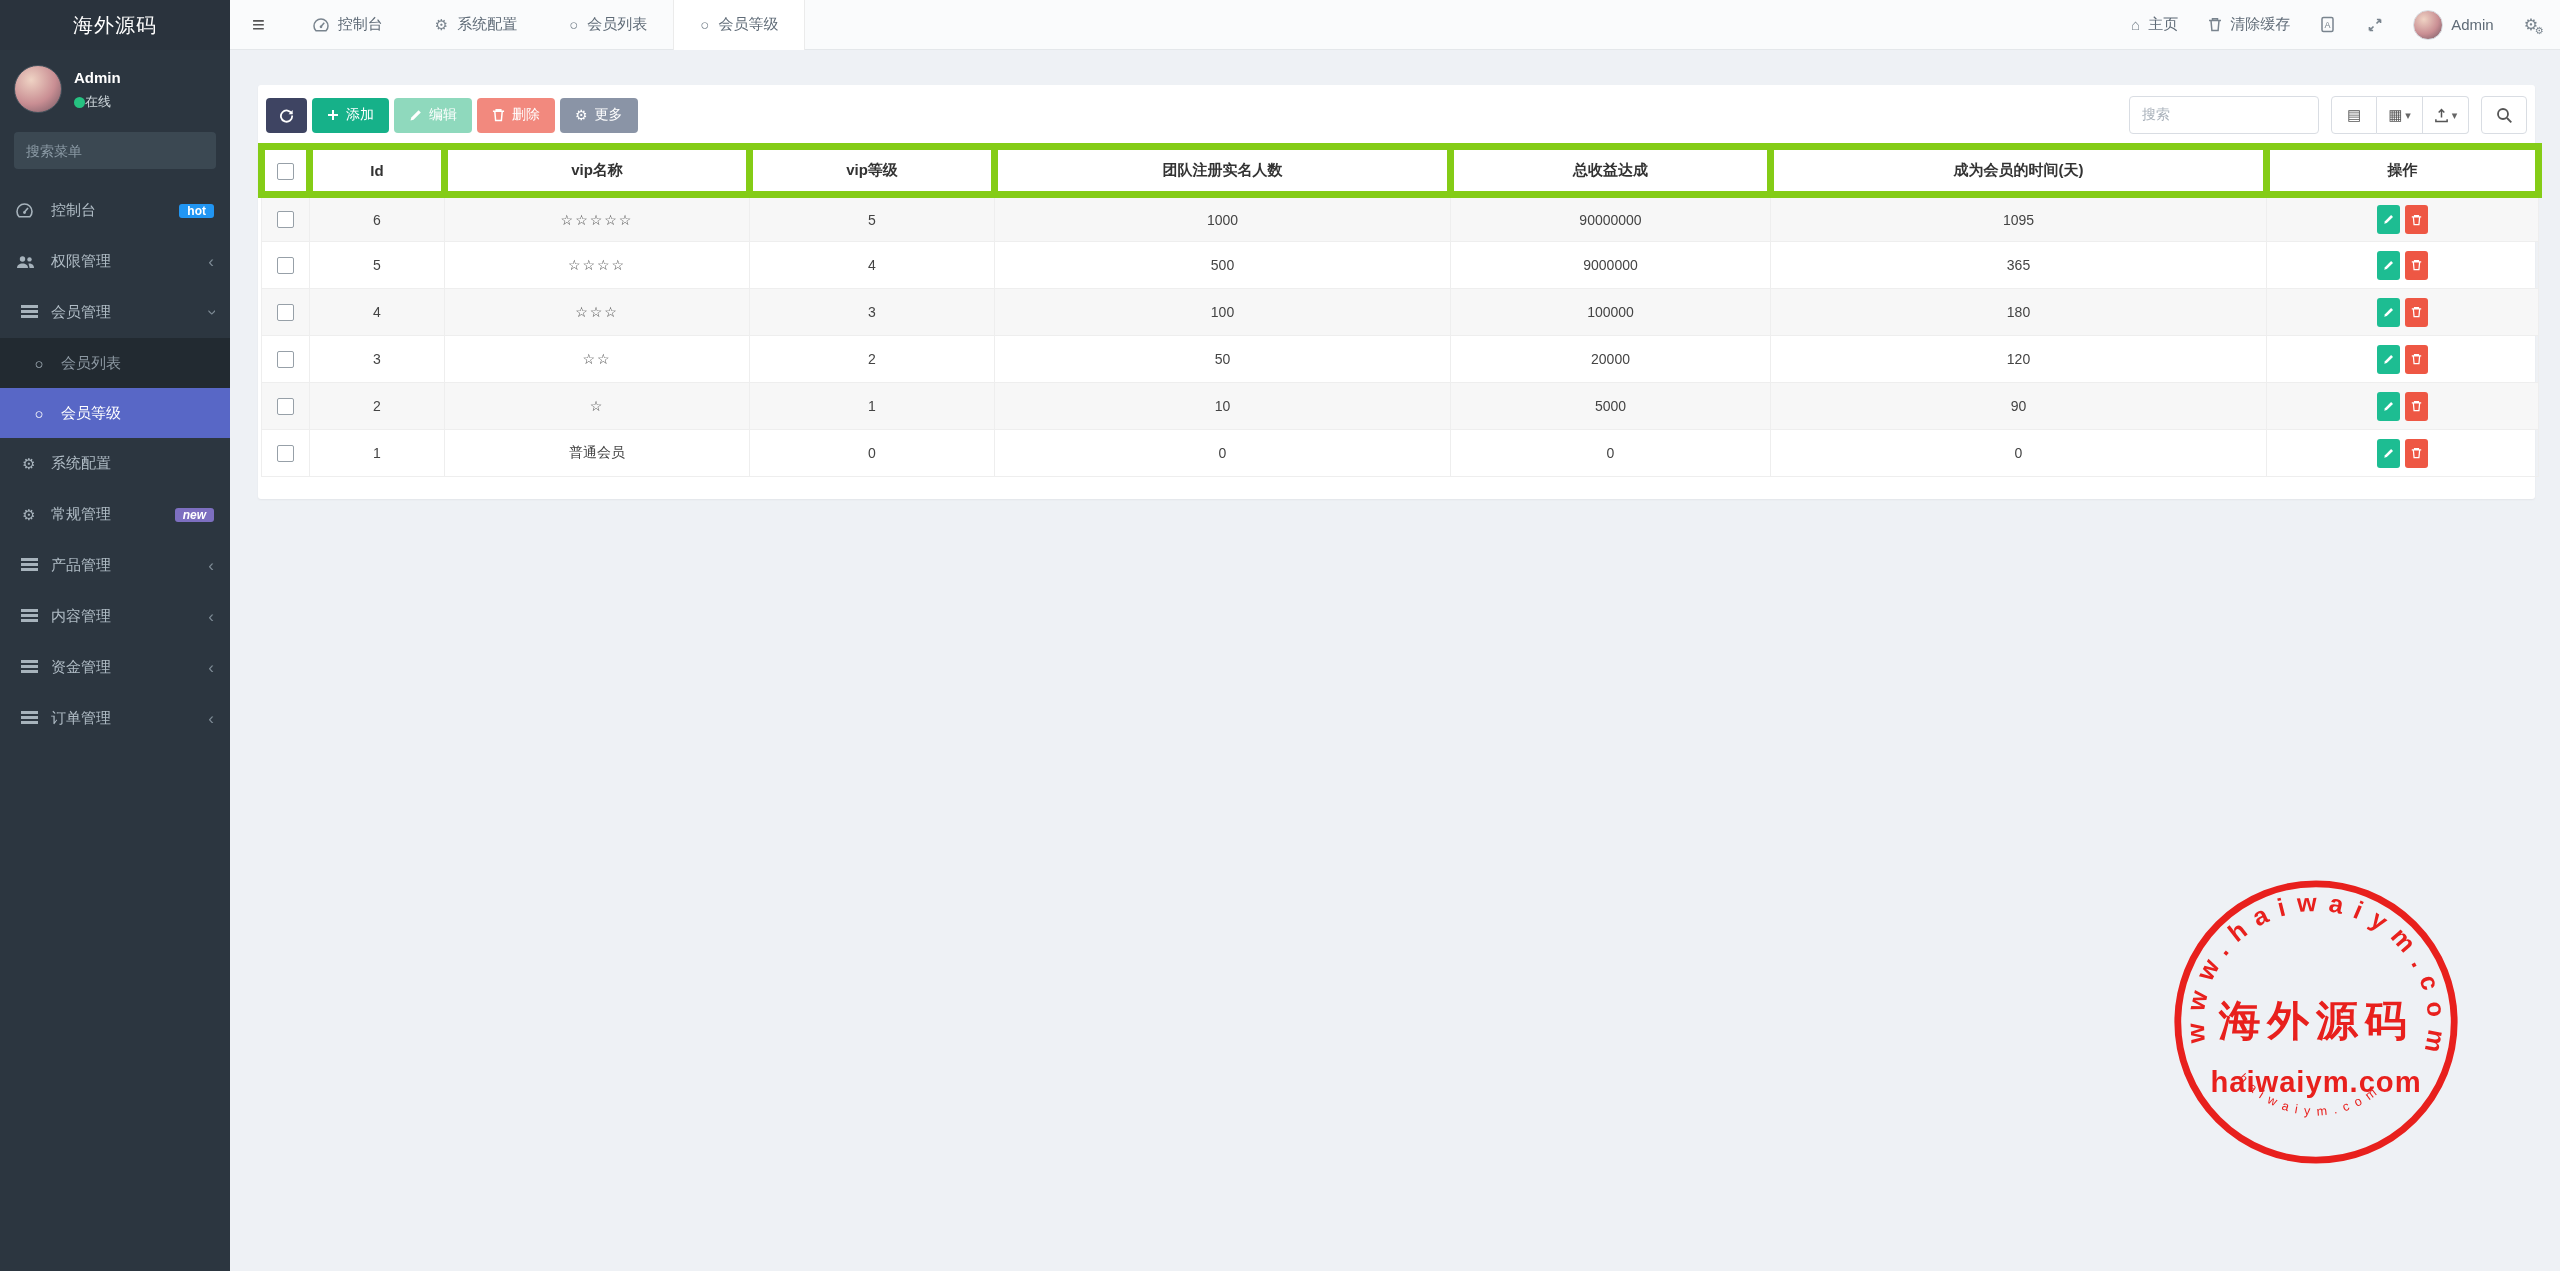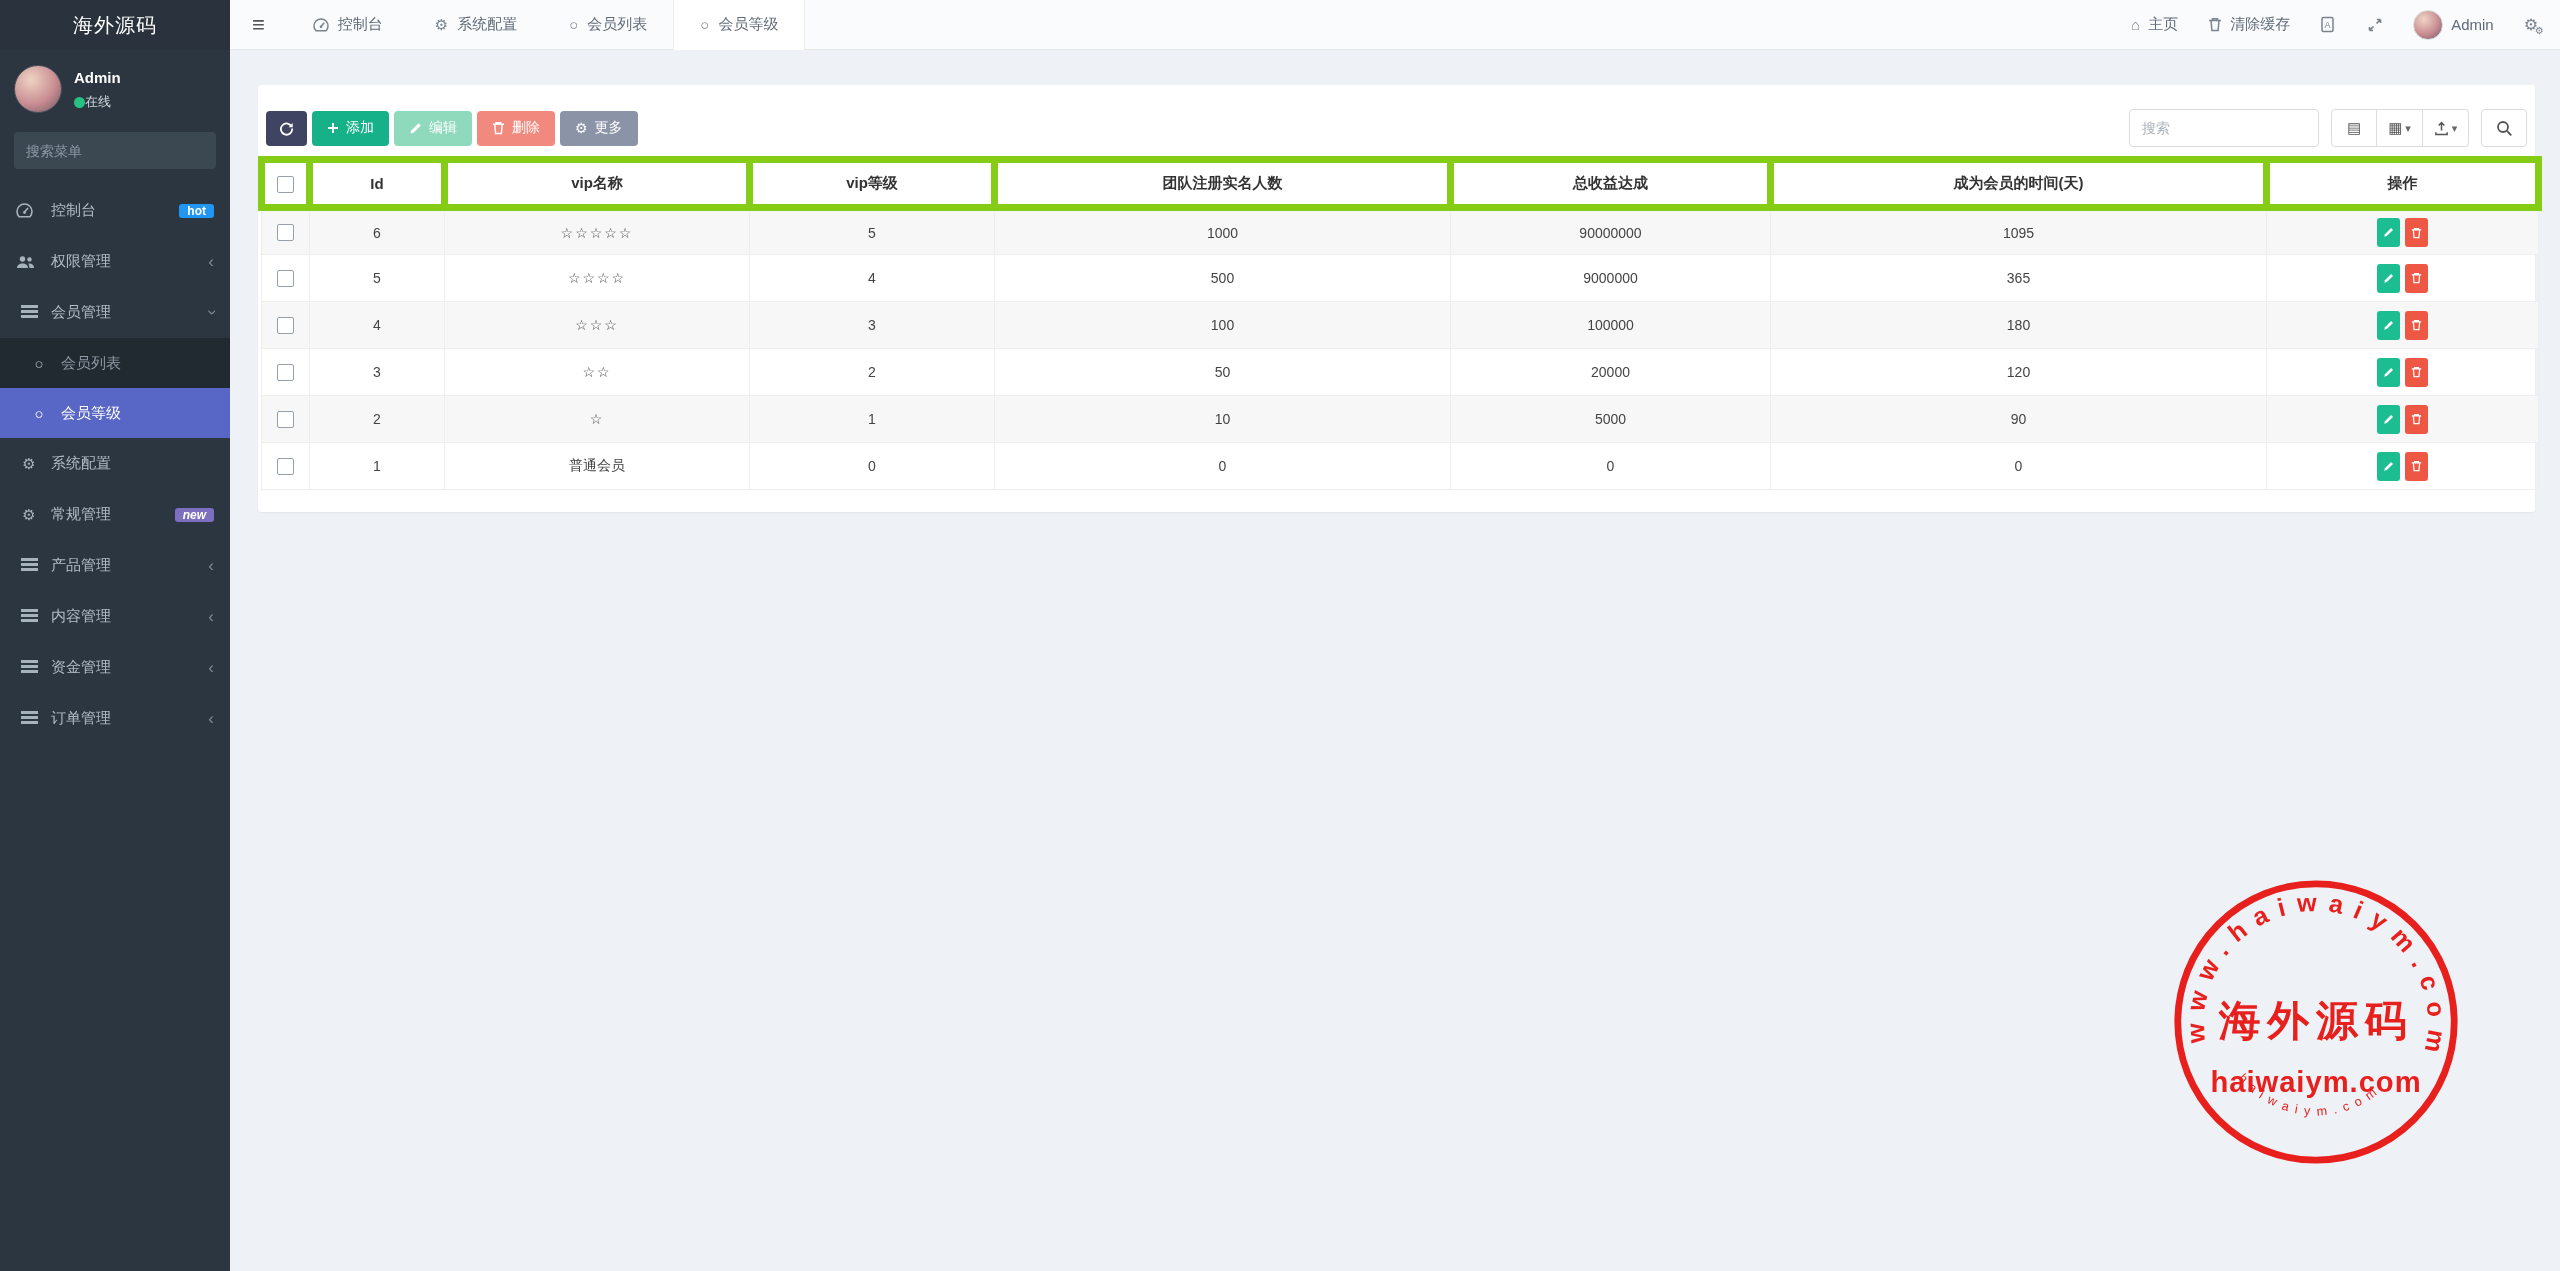--- a/index.html
+++ b/index.html
@@ -50,30 +50,30 @@
   .nav-link .t-icon { color:#79848e; }
   .avatar-sm { width:30px; height:30px; border-radius:50%;
     background: radial-gradient(circle at 35% 30%, #efd3c4, #c98e93 55%, #6d5560); border:1px solid #d8dde2; }
   .gears { position:relative; font-size:16px; color:#79848e; cursor:pointer; }
   .gears .g2 { position:absolute; font-size:10px; right:-6px; bottom:-2px; }
   svg.ic { display:block; }
 
   
   .content { position:relative; height:1221px; background:#eef1f5; padding:35px 28px; }
   .panel { width:2277px; background:#fff; border-radius:3px; box-shadow:0 1px 2px rgba(0,0,0,.05); padding-bottom:22px; }
-  .toolbar { display:flex; align-items:center; padding:24px 8px 9px 8px; }
+  .toolbar { display:flex; align-items:center; padding:11px 8px 9px 8px; }
   .btn { height:35px; border:none; border-radius:4px; color:#fff; font-size:14px; font-family:inherit;
     display:inline-flex; align-items:center; gap:7px; padding:0 15px; margin-right:5px; cursor:pointer; }
   .btn-refresh { background:#3e4462; padding:0 13px; }
   .btn-add { background:#16b189; }
   .btn-edit { background:#8fd9bd; cursor:default; }
   .btn-del { background:#f2897e; cursor:default; }
   .btn-more { background:#8a94a6; }
   .tb-search { margin-left:auto; width:190px; height:38px; border:1px solid #d9dde3; border-radius:4px;
-    padding:0 12px; font-size:14px; color:#555; font-family:Liberation Sans, sans-serif; outline:none; background:#fff; }
+    padding:0 12px; font-size:14px; color:#555; font-family:Liberation Serif, serif; outline:none; background:#fff; }
   .tb-search::placeholder { color:#aab2bb; }
   .btn-group { display:flex; margin-left:12px; }
   .gbtn { width:46px; height:38px; background:#fff; border:1px solid #d9dde3; color:#555; font-size:15px;
     display:inline-flex; align-items:center; justify-content:center; gap:3px; cursor:pointer; }
   .gbtn + .gbtn { border-left:none; }
   .gbtn:first-child { border-radius:4px 0 0 4px; }
   .gbtn:last-child { border-radius:0 4px 4px 0; }
   .gbtn .caret { font-size:11px; color:#666; }
   .sbtn { margin-left:12px; width:46px; height:38px; background:#fff; border:1px solid #d9dde3; border-radius:4px;
     display:inline-flex; align-items:center; justify-content:center; cursor:pointer; color:#555; }

